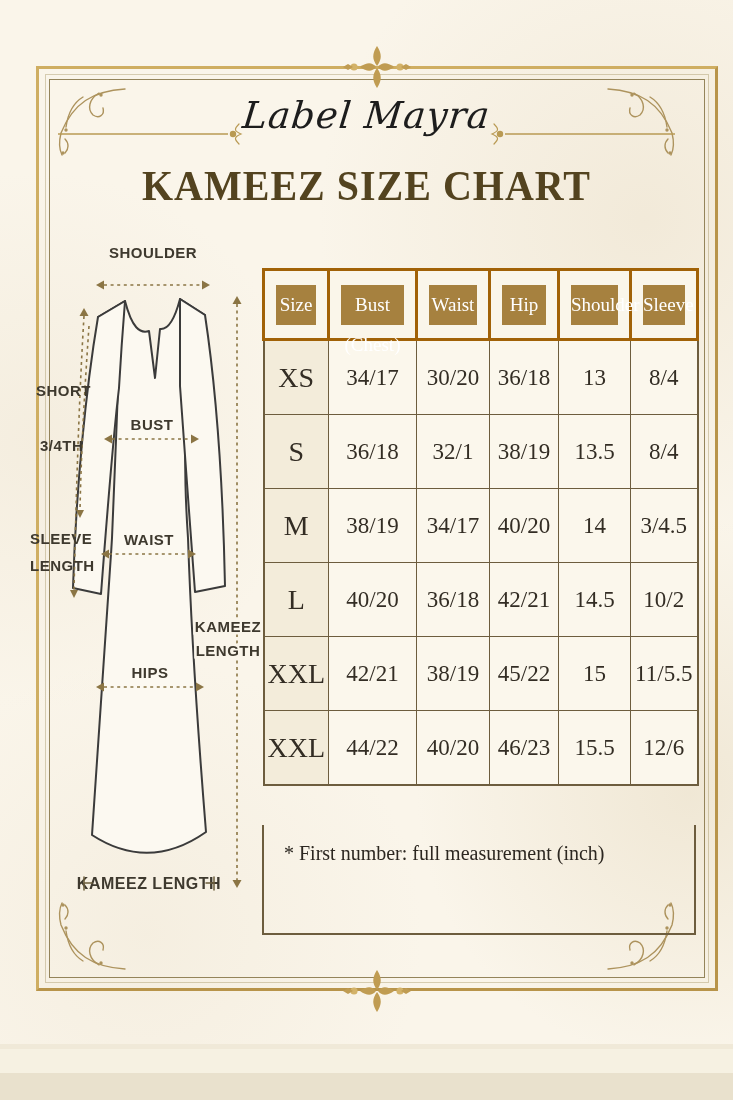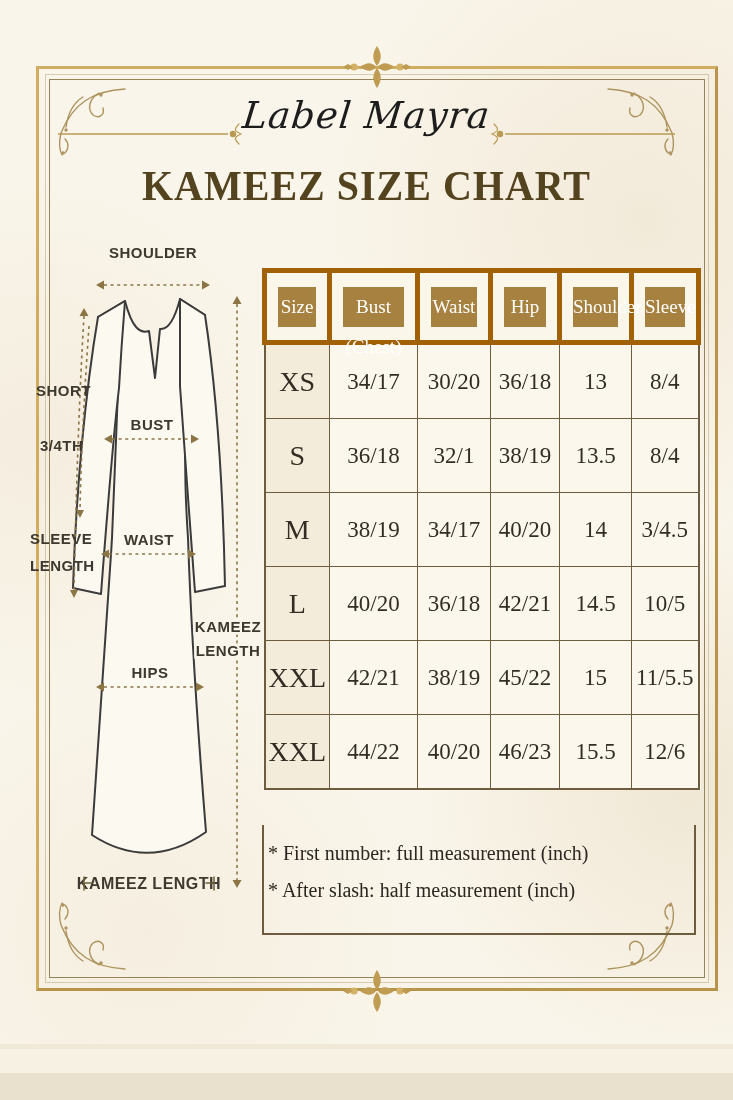--- a/index.html
+++ b/index.html
@@ -43,29 +43,29 @@
   .divider { position:absolute; top:122px; }
   .divider.left  { left:58px; }
   .divider.right { left:483px; transform:scaleX(-1); }
   .title { position:absolute; left:0; top:162px; width:733px; text-align:center;
     font-weight:700; font-size:40px; letter-spacing:1px; color:#53431f; transform:scaleY(1.06); }
 
   
   table.size-table { position:absolute; left:262px; top:268px; width:434px;
     border-collapse:collapse; border:2px solid #6d5d3e; table-layout:fixed;
     background:#faf6eb; }
-  table.size-table th { border:5px solid #a16207; padding:8px; height:51px; background:#faf6ea; }
+  table.size-table th { border:3px solid #a16207; padding:8px; height:51px; background:#faf6ea; }
   .hdr-chip { margin:4px 3px; background:#a6813f; color:#ffffff; font-weight:400;
     font-size:19px; line-height:40px; height:40px; }
   table.size-table td { border:1px solid #6d5d3e; height:71px; text-align:center;
     vertical-align:middle; font-size:23px; color:#332d24; background:#fbf7ec; }
   table.size-table td.size-col { background:#f3ecda; font-size:28px; }
 
   .notes { position:absolute; left:262px; top:825px; width:434px; height:110px;
-    border:2px solid #6d5d3e; border-top:none; box-sizing:border-box; padding:17px 16px 0 4px; }
+    border:2px solid #6d5d3e; border-top:none; box-sizing:border-box; padding:17px 16px 0 20px; }
   .note-line { font-size:20px; color:#2c2720; margin:0 0 14px 0; }
 
   .diagram { position:absolute; left:28px; top:238px; }
 </style>
 </head>
 <body>
 
 <div class="page">
   <div class="texture"></div>
   <div class="band-line"></div>
@@ -290,21 +290,21 @@
         <td>40/20</td>
         <td>14</td>
         <td>3/4.5</td>
       </tr>
       <tr>
         <td class="size-col">L</td>
         <td>40/20</td>
         <td>36/18</td>
         <td>42/21</td>
         <td>14.5</td>
-        <td>10/5</td>
+        <td>10/2</td>
       </tr>
       <tr>
         <td class="size-col">XXL</td>
         <td>42/21</td>
         <td>38/19</td>
         <td>45/22</td>
         <td>15</td>
         <td>11/5.5</td>
       </tr>
       <tr>
@@ -313,15 +313,14 @@
         <td>40/20</td>
         <td>46/23</td>
         <td>15.5</td>
         <td>12/6</td>
       </tr>
     </tbody>
   </table>
 
   <div class="notes">
     <p class="note-line">* First number: full measurement (inch)</p>
-    <p class="note-line">* After slash: half measurement (inch)</p>
   </div>
 </div>
 
 </body></html>

